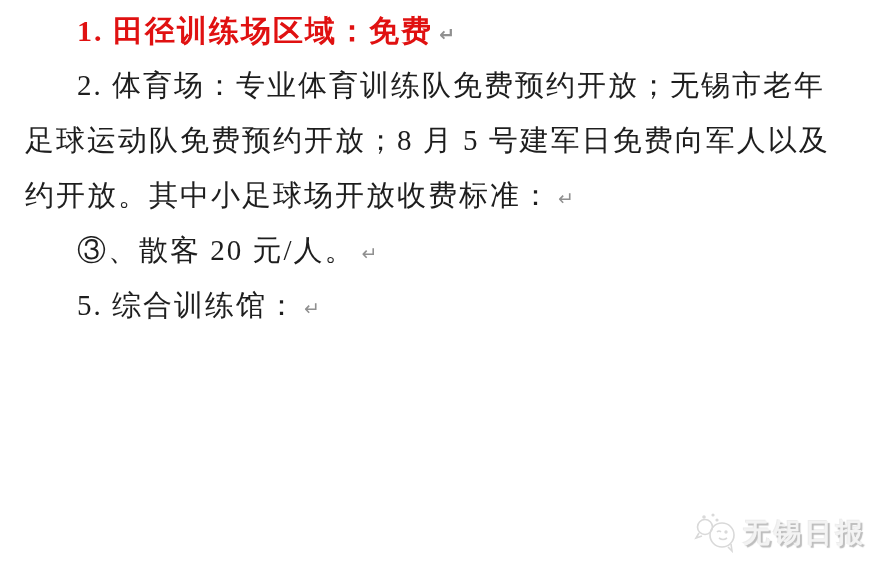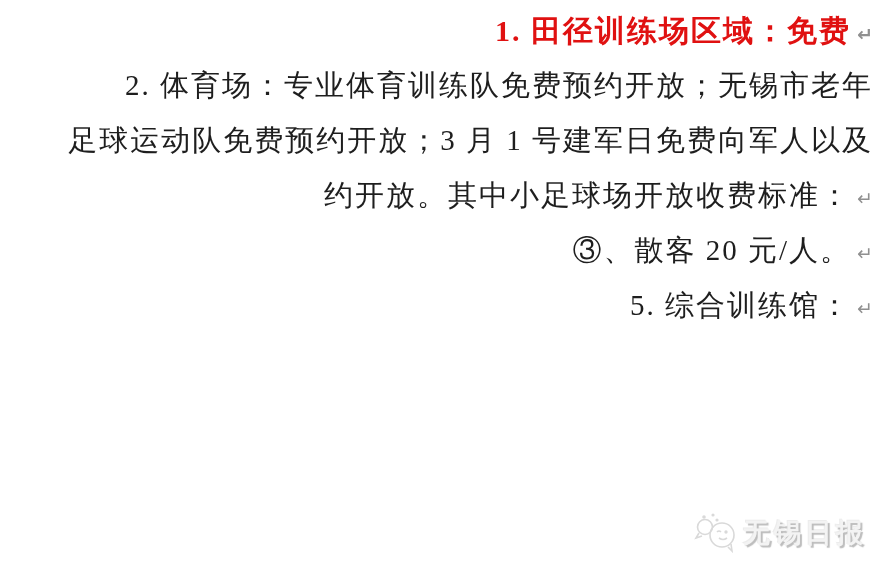--- a/index.html
+++ b/index.html
@@ -5,21 +5,21 @@
   html, body { margin: 0; padding: 0; }
   body {
     width: 877px; height: 561px;
     background: #ffffff;
     overflow: hidden;
     position: relative;
     font-family: "Liberation Serif", "DejaVu Serif", serif;
   }
   .doc {
     position: absolute;
-    left: 25px; top: 3px; right: 4px; text-align: right;
+    left: 25px; top: 3px; right: 4px;
   }
   .line {
     height: 55px;
     line-height: 55px;
     font-size: 29px;
     letter-spacing: 2px;
     white-space: nowrap;
     color: #1e1e1e;
     font-weight: 400;
   }
@@ -72,21 +72,21 @@
 </style>
 </head>
 <body>
 
 <div class="doc">
 
   <div class="line heading indent"><span>1. 田径训练场区域：免费</span><span class="pilcrow">↵</span></div>
 
   <div class="line indent"><span>2. 体育场：专业体育训练队免费预约开放；无锡市老年</span></div>
 
-  <div class="line"><span>足球运动队免费预约开放；3 月 1 号建军日免费向军人以及</span></div>
+  <div class="line"><span>足球运动队免费预约开放；8 月 5 号建军日免费向军人以及</span></div>
 
 
   <div class="line"><span>约开放。其中小足球场开放收费标准：</span><span class="pilcrow">↵</span></div>
 
 
 
   <div class="line indent"><span>③、散客 20 元/人。</span><span class="pilcrow">↵</span></div>
 
   <div class="line indent"><span>5. 综合训练馆：</span><span class="pilcrow">↵</span></div>
 

